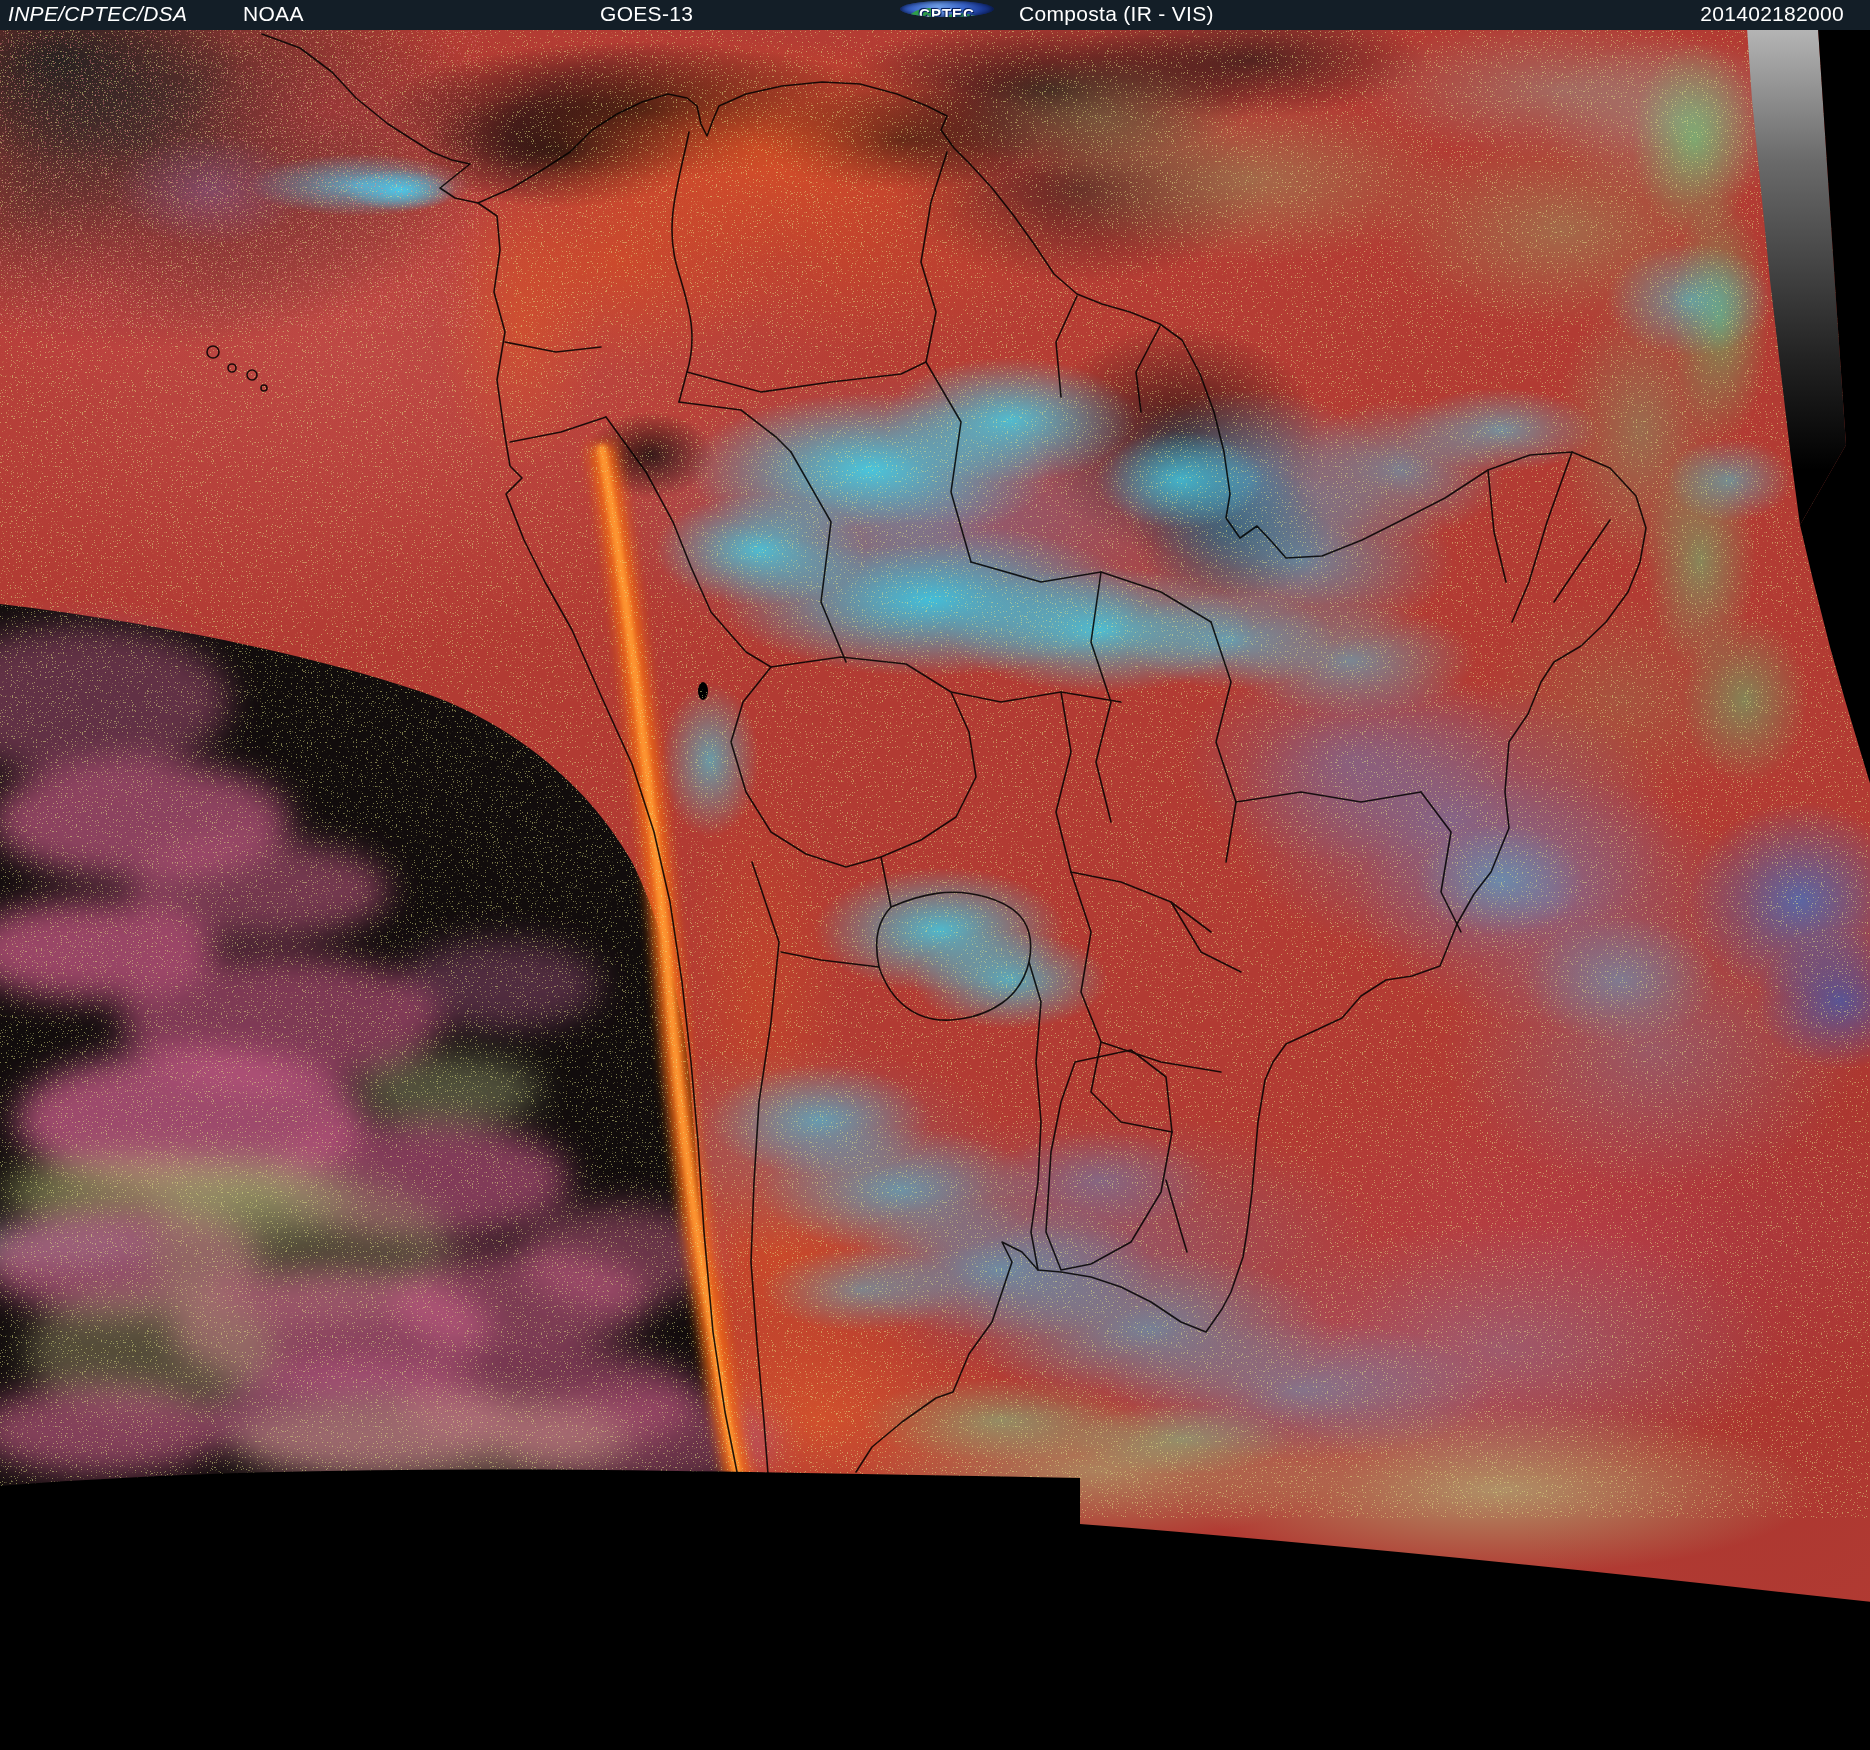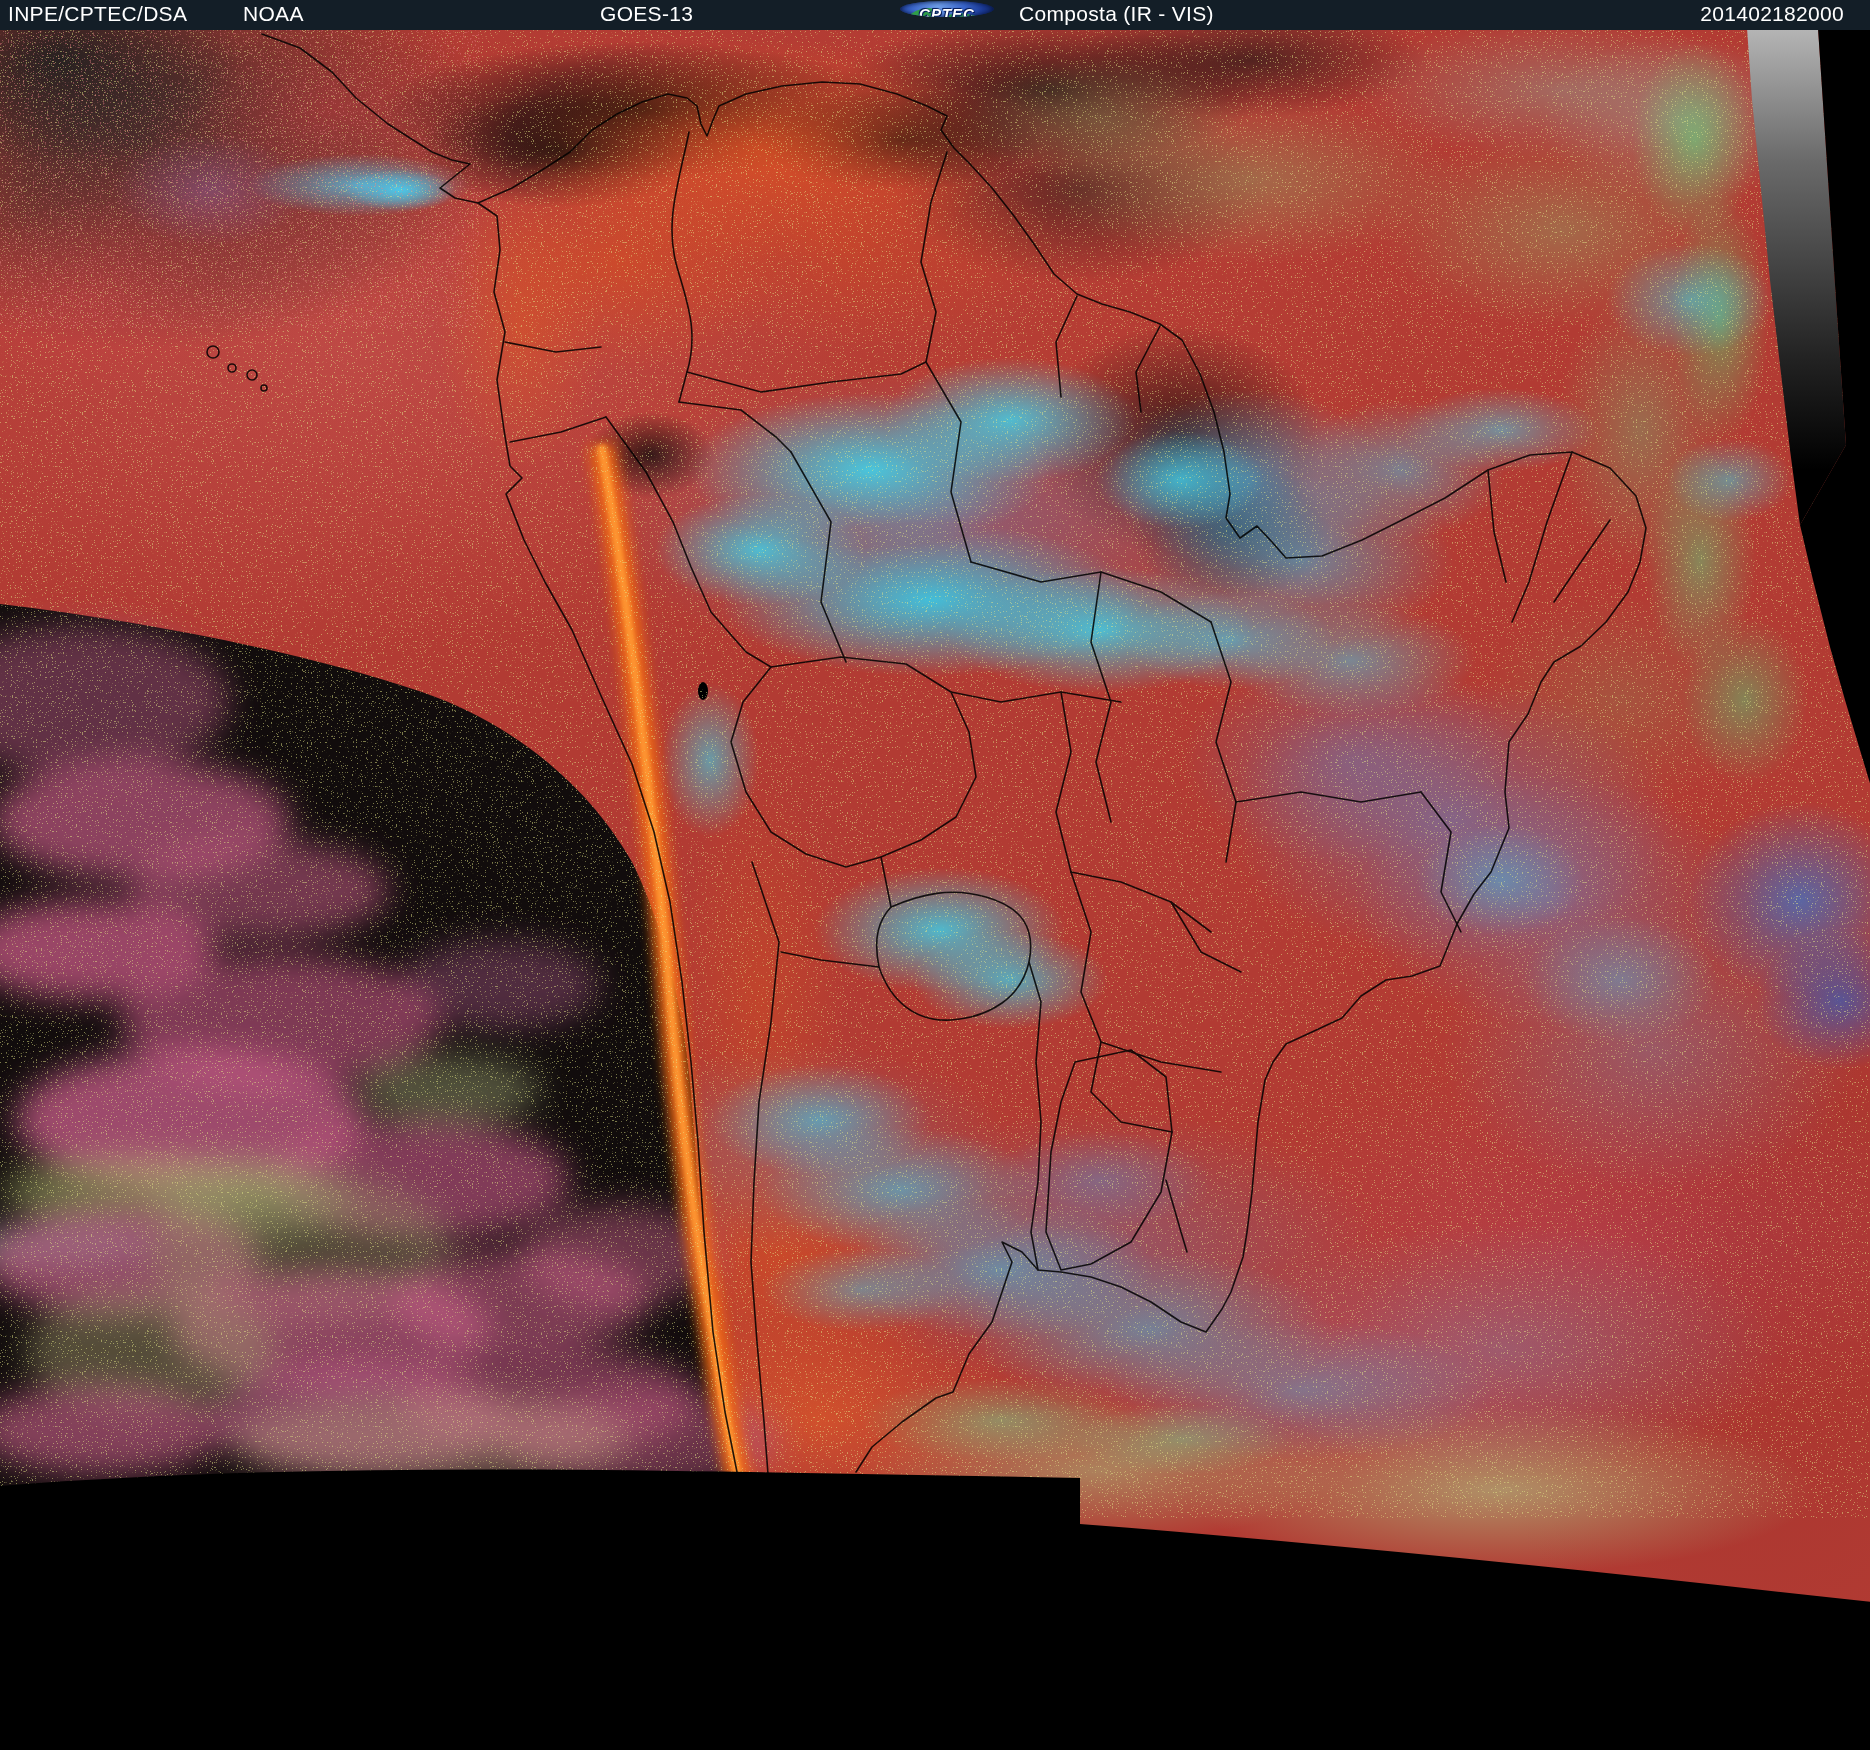--- a/index.html
+++ b/index.html
@@ -4,31 +4,31 @@
 <style>
   html,body{margin:0;padding:0;background:#000;}
   body{width:1870px;height:1750px;position:relative;overflow:hidden;
        font-family:"Liberation Sans",sans-serif;}
 
   
   .header{position:absolute;left:0;top:0;width:1870px;height:30px;
           background:#131e27;z-index:30;}
   .header span{position:absolute;top:2px;color:#fff;font-size:21px;
                white-space:nowrap;letter-spacing:.3px;}
-  .h-agency{left:8px;}
+  .h-agency{left:8px;font-style:italic;}
   .h-noaa{left:243px;text-align:right;}
   .h-sat{left:600px;text-align:right;}
   .h-product{left:1019px;}
   .h-time{right:26px;margin-left:16px;}
 
   
   .logo{position:absolute;left:900px;top:1px;width:94px;height:16px;
         border-radius:50%;overflow:hidden;
         background:radial-gradient(circle at 40% 35%,#6f9fe8 0%,#3b67cc 45%,#1b3a96 80%,#122a6e 100%);
-        box-shadow:inset 0 0 5px #05123a;font-style:italic;}
+        box-shadow:inset 0 0 5px #05123a;}
   .logo .blob1{position:absolute;left:7px;top:8px;width:30px;height:15px;
         background:#2f9e48;border-radius:60% 40% 55% 45%;transform:rotate(-12deg);}
   .logo .blob2{position:absolute;left:48px;top:13px;width:38px;height:13px;
         background:#2c9a45;border-radius:45% 55% 40% 60%;transform:rotate(8deg);}
   .logo .txt{position:absolute;left:0;top:4px;width:94px;text-align:center;
         color:#fff;font-size:15px;font-weight:bold;letter-spacing:1px;
         text-shadow:0 0 2px #081f5c,1px 1px 0 #081f5c,-1px -1px 0 #081f5c;}
 
   
   .scene{position:absolute;left:0;top:0;width:1870px;height:1750px;z-index:1;}

